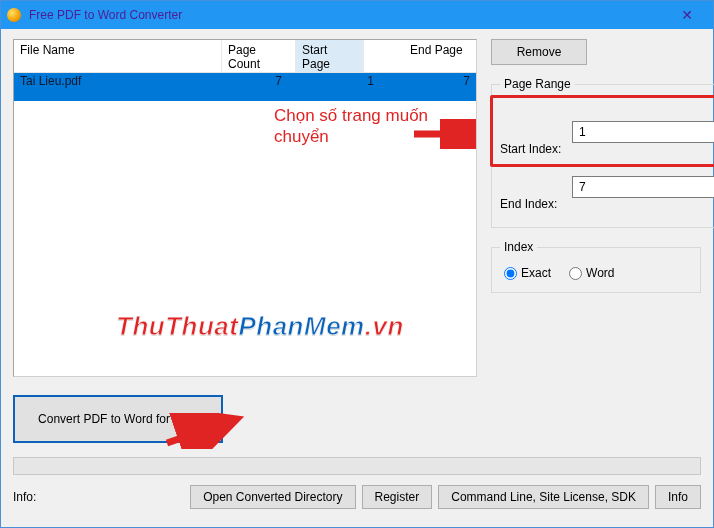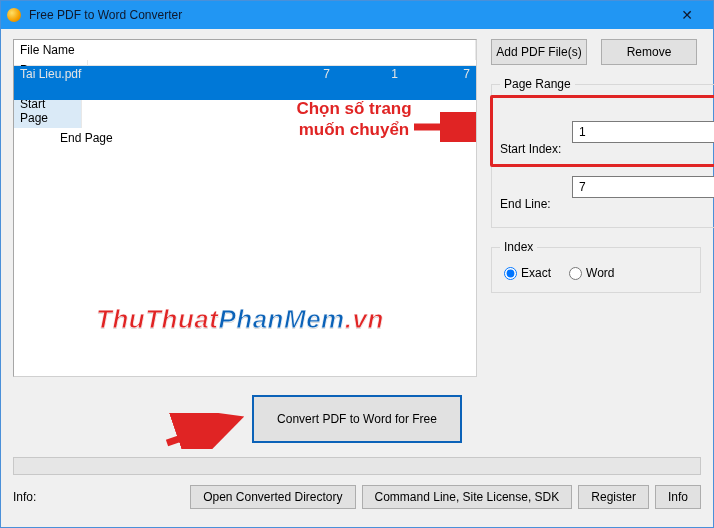--- a/index.html
+++ b/index.html
@@ -9,21 +9,21 @@
     font-size: 12px;
     background: #fff;
     width: 714px;
     height: 528px;
     overflow: hidden;
     position: relative;
   }
   .window { border: 1px solid #4a90d9; width: 714px; height: 528px; display: flex; flex-direction: column; }
   .titlebar {
     background: #2196f3;
-    color: #0f172a;
+    color: #4c1d95;
     height: 28px;
     display: flex;
     align-items: center;
     padding: 0 6px;
     font-size: 12px;
   }
   .titlebar .app-icon {
     width: 14px; height: 14px; border-radius: 50%;
     background: radial-gradient(circle at 35% 35%, #ffe066 0%, #f59f00 60%, #c77800 100%);
     margin-right: 8px;
@@ -37,34 +37,34 @@
   .upper { display: flex; gap: 14px; height: 338px; }
   .filegrid {
     flex: 1;
     background: #fff;
     border: 1px solid #a6a6a6;
     border-right-color: #d0d0d0;
     border-bottom-color: #d0d0d0;
     display: flex; flex-direction: column;
     overflow: hidden;
   }
-  .gridhead { display: flex; background: #fff; border-bottom: 1px solid #e4e4e4; height: 26px; flex-direction: column; }
+  .gridhead { display: flex; background: #fff; border-bottom: 1px solid #e4e4e4; height: 33px; }
   .gridhead div {
     padding: 3px 6px;
     font-size: 12px;
     color: #000;
     border-right: 1px solid #e8e8e8;
   }
   .gridhead div:last-child { border-right: none; margin-left: 40px; }
   .col-name { flex: 1; }
   .col-count { width: 74px; text-align: left; }
   .col-start { width: 68px; text-align: left; background: #daeaf7; }
   .col-end   { width: 72px; text-align: left; }
   .gridbody { flex: 1; position: relative; }
-  .gridrow { display: flex; height: 34px; background: #0078d7; color: #e5e5e5; }
+  .gridrow { display: flex; height: 28px; background: #0078d7; color: #0f172a; gap: 24px; }
   .gridrow div { padding: 1px 6px; font-size: 12px; }
   .gridrow .col-count, .gridrow .col-start, .gridrow .col-end { text-align: right; }
   .gridbody .col-start { background: transparent; }
 
   .rightpane { width: 210px; display: flex; flex-direction: column; gap: 6px; }
   .btnrow { display: flex; gap: 14px; height: 26px; }
   .btn {
     background: #e1e1e1;
     border: 1px solid #adadad;
     font-size: 12px;
@@ -92,21 +92,21 @@
   .spinner {
     flex: 1; display: flex; border: 1px solid #7a7a7a; background: #fff; height: 22px;
   }
   .spinner input {
     flex: 1; border: none; outline: none; padding: 0 6px; font-size: 12px;
   }
   .radios { display: flex; gap: 18px; align-items: flex-start; padding: 2px 4px; }
   .radios label { display: flex; align-items: center; gap: 4px; }
   input[type=radio] { margin: 0; }
 
-  .convert-row { margin-top: 18px; display: flex; justify-content: center; position: relative; }
+  .convert-row { margin-top: 18px; display: flex; justify-content: flex-start; position: relative; }
   .convert-btn {
     width: 210px; height: 48px;
     background: #e1e1e1;
     border: 2px solid #0b62b8;
     display: flex; align-items: center; justify-content: center;
     font-size: 12px;
   }
 
   .info-bar {
     margin-top: 14px;
@@ -120,23 +120,22 @@
     display: flex; align-items: center; gap: 6px;
   }
   .footer .info-label { width: 32px; }
   .footer .spacer { flex: 1; }
   .footer .btn { padding: 0 12px; height: 24px; }
 
   
   .annot-text {
     position: absolute;
     color: #e02424;
-    font-weight: 700;
+    font-weight: 400;
     font-size: 17px;
-    text-align: center;
     line-height: 1.25;
     pointer-events: none;
   }
   .arrow { position: absolute; pointer-events: none; }
 
   .watermark {
     position: absolute;
     font-size: 26px;
     font-weight: 800;
     font-style: italic;
@@ -182,44 +181,43 @@
 
           <svg class="arrow" style="left:400px; top:46px;" width="96" height="30">
             <defs>
               <marker id="ah1" markerWidth="10" markerHeight="10" refX="8" refY="5" orient="auto">
                 <path d="M0,0 L10,5 L0,10 Z" fill="#e02424"></path>
               </marker>
             </defs>
             <line x1="0" y1="15" x2="82" y2="15" stroke="#e02424" stroke-width="7" marker-end="url(#ah1)"></line>
           </svg>
 
-          <div class="watermark" style="left:82px; top:238px;">
+          <div class="watermark" style="left:102px; top:238px;">
             <span class="red">ThuThuat</span><span class="blue">PhanMem</span><span class="red">.vn</span>
           </div>
         </div>
       </div>
 
       <div class="rightpane">
         <div class="btnrow">
-          <div class="btn btn-add">Add PDF File(s)</div>
           <div class="btn btn-remove">Remove</div>
         </div>
 
         <fieldset class="fs-range">
           <legend>Page Range</legend>
           <div class="range-highlight" style="left:-2px; top:4px; right:-2px; height:72px;"></div>
           <div class="formrow">
             <label>Start Index:</label>
             <div class="spinner">
               <input value="1" style="">
 
             </div>
           </div>
           <div class="formrow">
-            <label>End Line:</label>
+            <label>End Index:</label>
             <div class="spinner">
               <input value="7" style="">
 
             </div>
           </div>
         </fieldset>
 
         <fieldset>
           <legend>Index</legend>
           <div class="radios">
@@ -247,19 +245,19 @@
       </svg>
       <div class="convert-btn">Convert PDF to Word for Free</div>
     </div>
 
     <div class="info-bar"></div>
 
     <div class="footer">
       <span class="info-label">Info:</span>
       <span class="spacer"></span>
       <div class="btn">Open Converted Directory</div>
+      <div class="btn">Register</div>
       <div class="btn">Command Line, Site License, SDK</div>
-      <div class="btn">Register</div>
       <div class="btn">Info</div>
     </div>
 
   </div>
 </div>
 
 </body></html>

